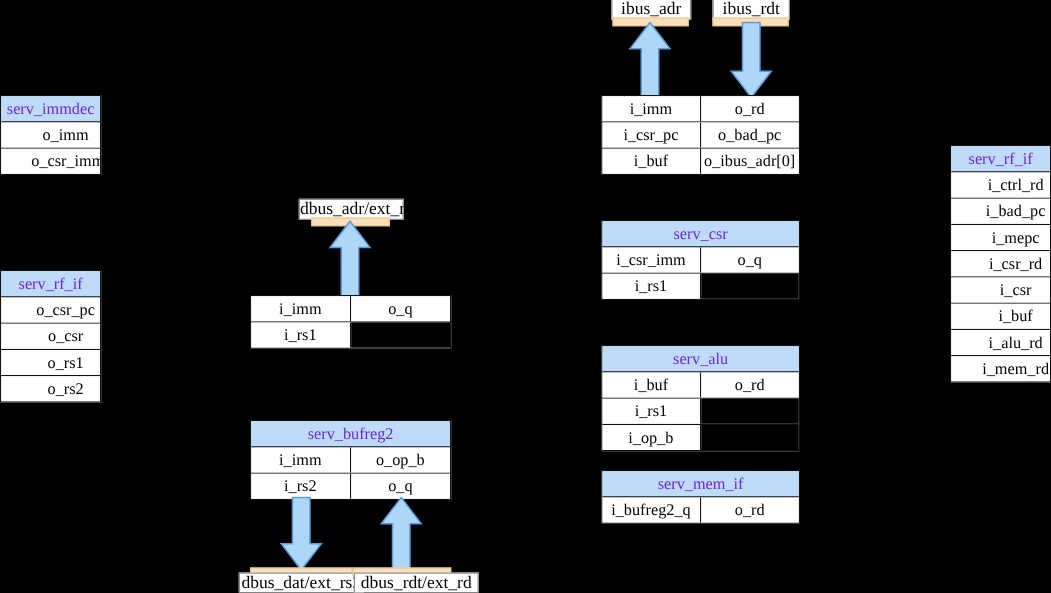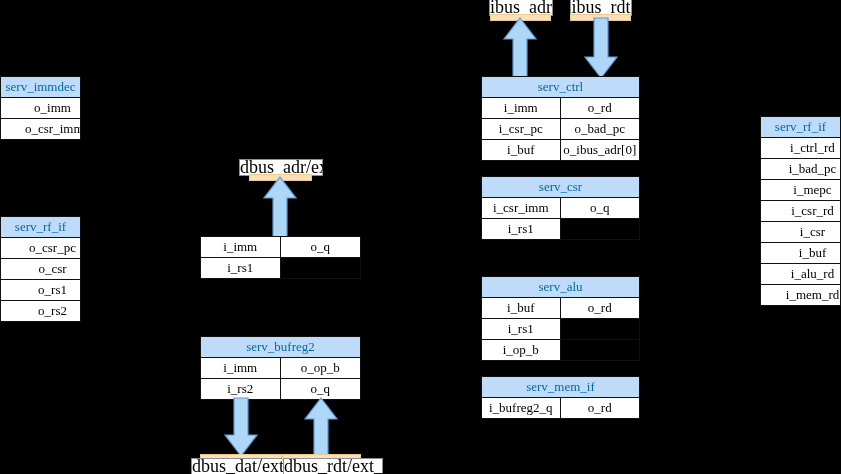--- a/index.html
+++ b/index.html
@@ -28,21 +28,21 @@
     position: absolute;
     border: 1px solid #111111;
     box-sizing: border-box;
     background: #ffffff;
   }
   .mod-title {
     background: #bedcfa;
     border-bottom: 1px solid #111111;
     text-align: center;
     font-size: 13px;
-    color: #0369a1;
+    color: #6d28d9;
     line-height: 19px;
     height: 20px;
     white-space: nowrap;
     overflow: hidden;
   }
   .mod-row {
     display: flex;
     height: 20px;
     border-bottom: 1px solid #111111;
   }
@@ -67,21 +67,21 @@
   }
   .module.split .cell.left  { width: 50%; }
   .module.split .cell.right { width: 50%; }
 
   
   .module.single .cell.full { border-right: none; padding-left: 24px; }
 
   
   .portlabel {
     position: absolute;
-    font-size: 18px;
+    font-size: 14px;
     color: #000000;
     line-height: 15px;
     white-space: nowrap;
     text-align: center;
     background: #ffffff;
     border: 1px solid #8f8f8f;
     box-sizing: border-box;
   }
   .portbar {
     position: absolute;
@@ -190,21 +190,20 @@
     </svg>
   </div>
 
   <div class="portbar" style="left:200px; top:454px; width:82px;"></div>
   <div class="portlabel" style="left:191px; top:458px; width:100px; height:17px;">dbus_dat/ext_rs2</div>
 
   <div class="portbar" style="left:282px; top:454px; width:79px;"></div>
   <div class="portlabel" style="left:283px; top:458px; width:100px; height:17px;">dbus_rdt/ext_rd</div>
 
   <div class="module split" style="left:481px; top:76px; width:159px;">
-    <div class="mod-title">serv_ctrl</div>
     <div class="mod-row">
       <div class="cell left">i_imm</div>
       <div class="cell right">o_rd</div>
     </div>
     <div class="mod-row">
       <div class="cell left">i_csr_pc</div>
       <div class="cell right">o_bad_pc</div>
     </div>
     <div class="mod-row">
       <div class="cell left">i_buf</div>

